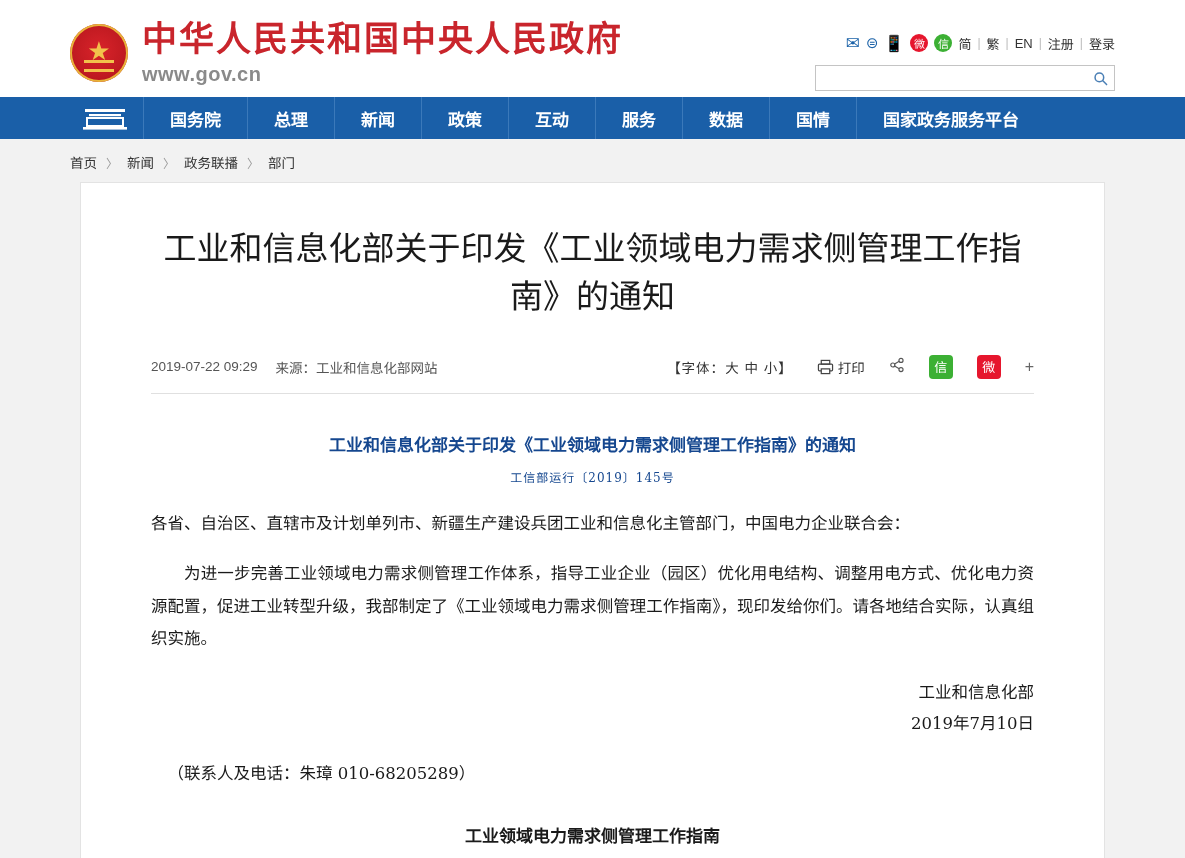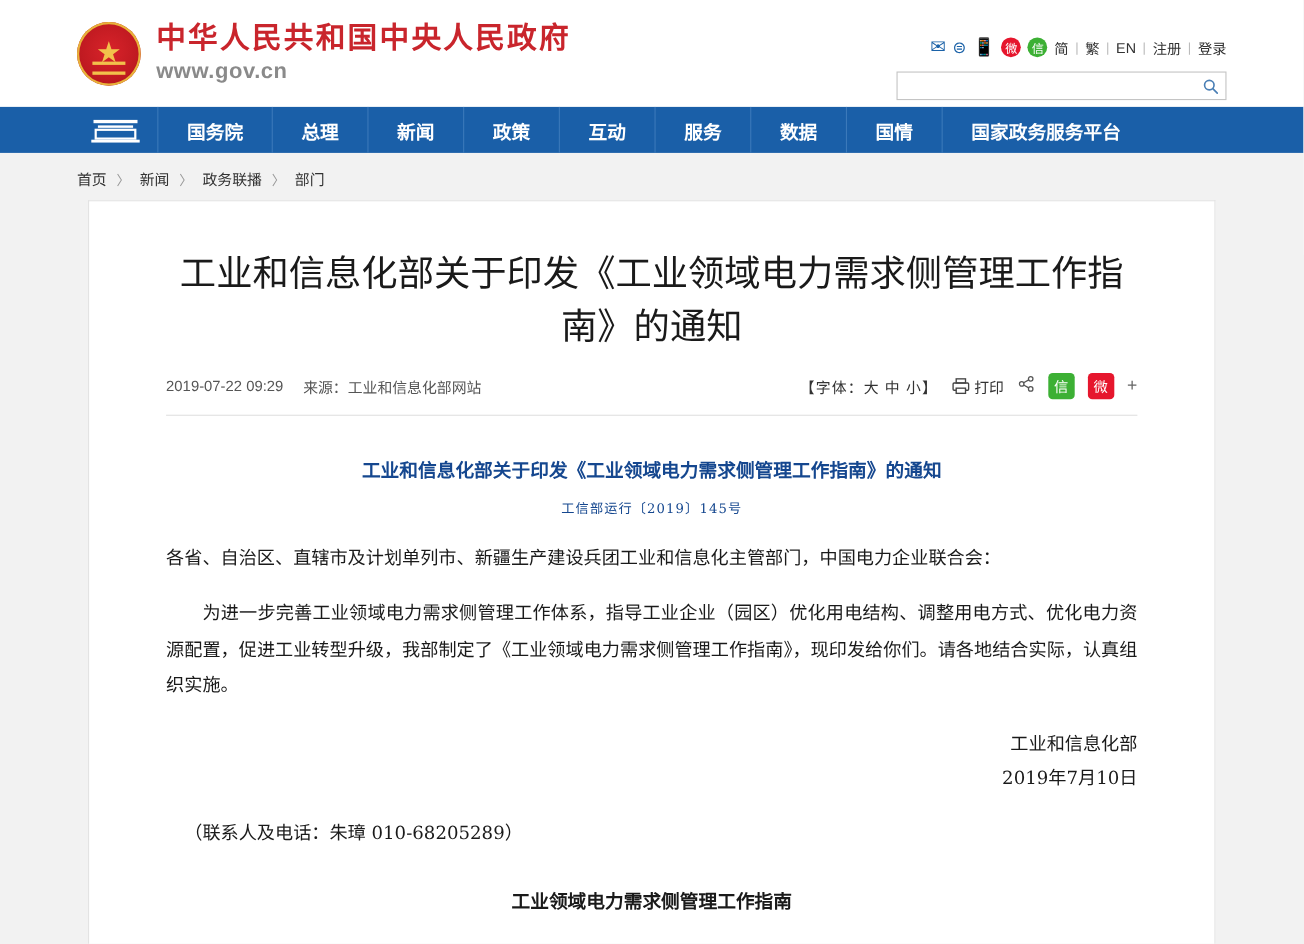--- a/index.html
+++ b/index.html
@@ -42,21 +42,21 @@
   .emblem .gate {
     position: absolute;
     left: 50%; bottom: 10px;
     transform: translateX(-50%);
     width: 30px; height: 12px;
     border-top: 3px solid #f2c14b;
     border-bottom: 3px solid #f2c14b;
   }
   .site-title {
     color: #c9252c;
-    font-size: 27px;
+    font-size: 35px;
     font-weight: bold;
     letter-spacing: 2px;
     font-family: "DejaVu Sans", "Liberation Sans", sans-serif;
     line-height: 1.1;
   }
   .site-url {
     color: #8a8a8a;
     font-size: 20px;
     font-weight: bold;
     margin-top: 4px;
@@ -168,28 +168,28 @@
     font-weight: normal;
     color: #1a1a1a;
     line-height: 1.45;
     padding: 42px 10px 0;
     margin: 0;
     font-family: "DejaVu Sans", "Liberation Sans", sans-serif;
   }
   .meta-row {
     display: flex; align-items: center;
     justify-content: space-between;
-    margin-top: 18px;
+    margin-top: 34px;
     padding-bottom: 14px;
     border-bottom: 1px solid #e0e0e0;
     font-size: 13.5px;
     color: #555;
   }
   .meta-left { display: flex; align-items: center; gap: 18px; }
-  .meta-right { display: flex; align-items: center; gap: 12px; color: #333; }
+  .meta-right { display: flex; align-items: center; gap: 24px; color: #333; }
   .font-sizer { letter-spacing: 1px; }
   .font-sizer span { cursor: pointer; }
   .print-btn { display: flex; align-items: center; gap: 4px; cursor: pointer; }
   .share-icon { color: #555; font-size: 15px; cursor: pointer; }
   .sh-wechat {
     width: 24px; height: 24px; border-radius: 4px;
     background: #3cb034; color: #fff;
     display: inline-flex; align-items: center; justify-content: center;
     font-size: 13px; cursor: pointer;
   }

